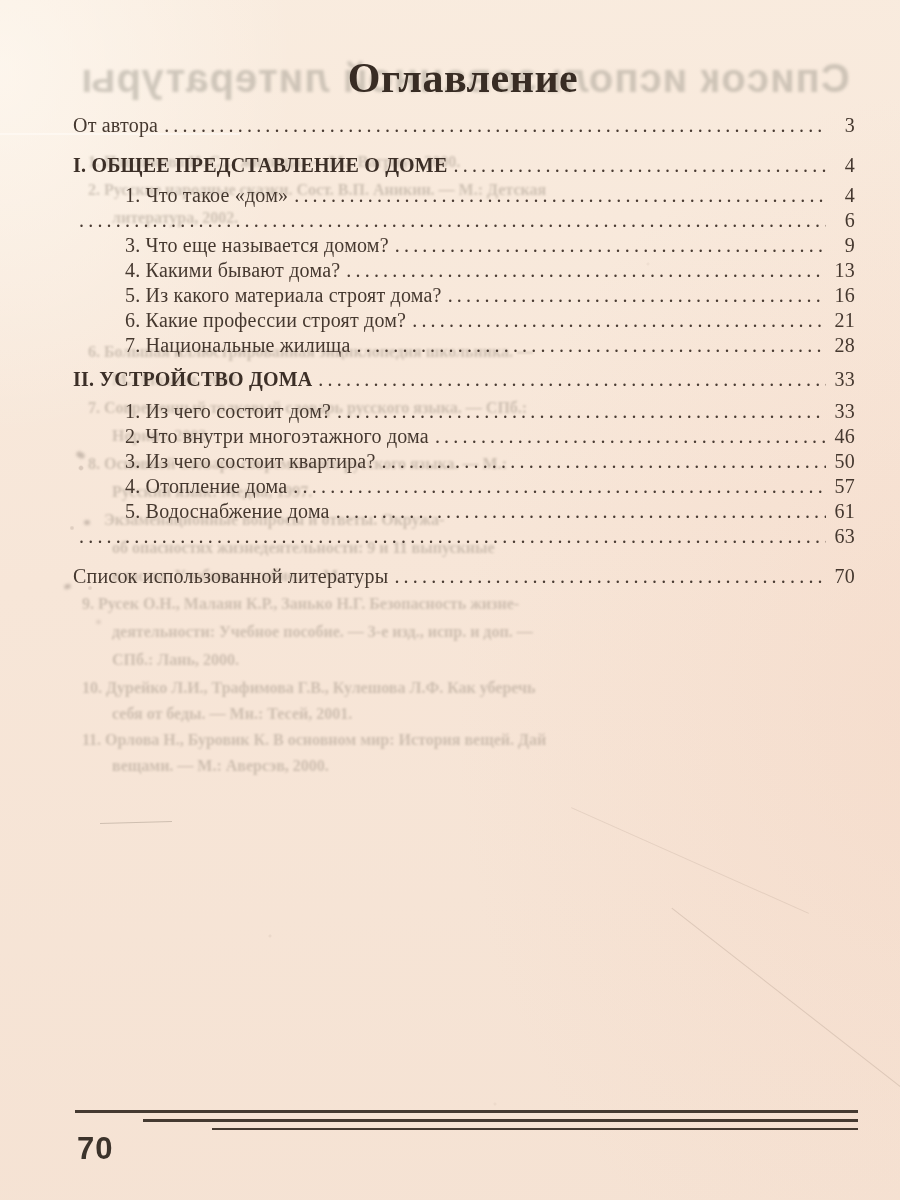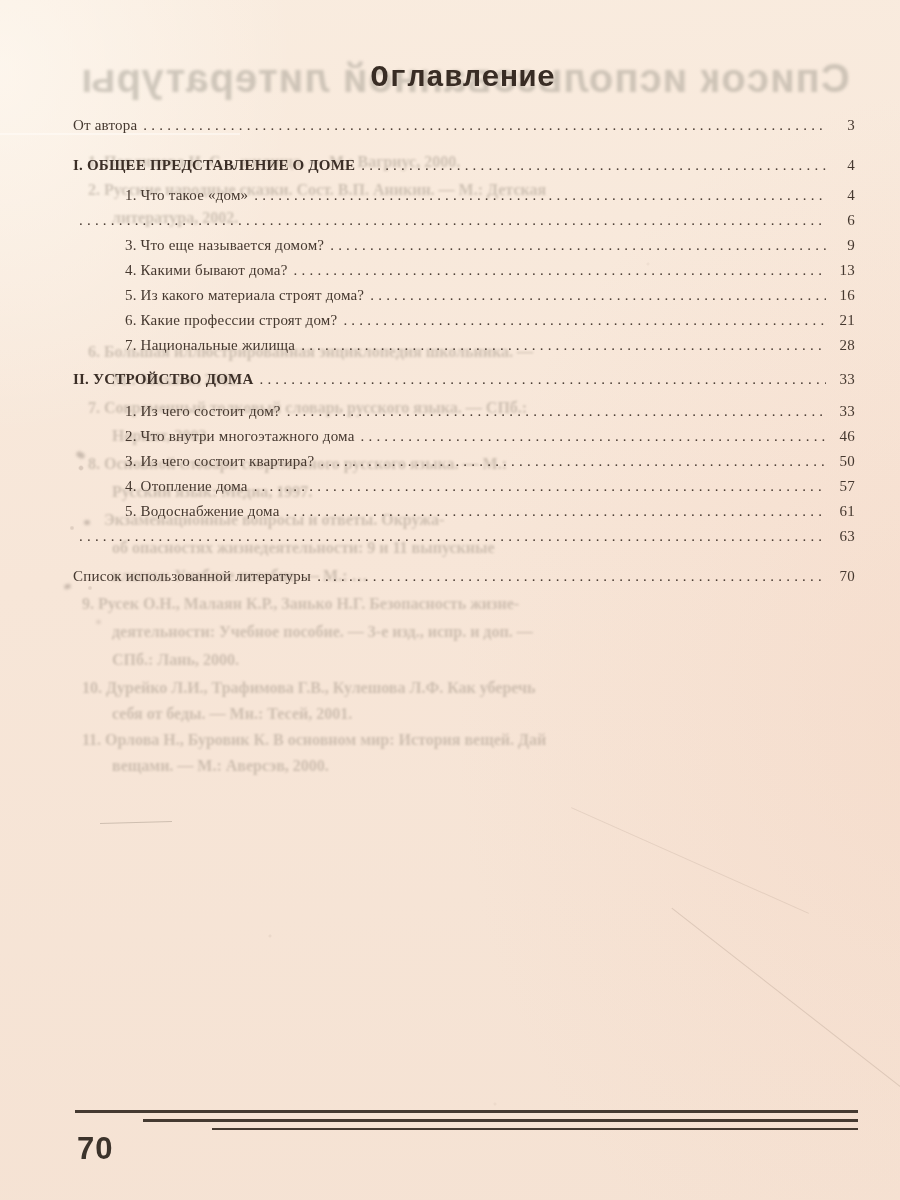--- a/index.html
+++ b/index.html
@@ -40,28 +40,28 @@
     font-weight:700;font-size:16px;line-height:24px;
     color:rgba(128,117,104,.34);
     filter:blur(.8px);
     white-space:nowrap;
   }
 
   
   .title{
     position:absolute;top:56px;left:71px;right:45px;
     text-align:center;
-    font-family:Liberation Mono, monospace;
-    font-weight:700;font-size:30px;line-height:44px;
+    font-family:Liberation Serif, serif;
+    font-weight:700;font-size:42px;line-height:44px;
     color:#382c24;letter-spacing:.5px;
   }
   .content{position:absolute;left:73px;right:45px;top:113px;}
   .row{
     display:flex;align-items:baseline;
-    font-size:15px;line-height:25px;letter-spacing:.2px;
+    font-size:20px;line-height:25px;letter-spacing:.2px;
     color:#45382f;
   }
   .row .lbl{white-space:nowrap;}
   .row.item .lbl{margin-left:52px;text-align:right;}
   .row.section .lbl{font-weight:700;color:#3c2f27;}
   .leader{
     flex:1;overflow:hidden;white-space:nowrap;
     margin:0 3px 0 6px;
   }
   .leader::after{

